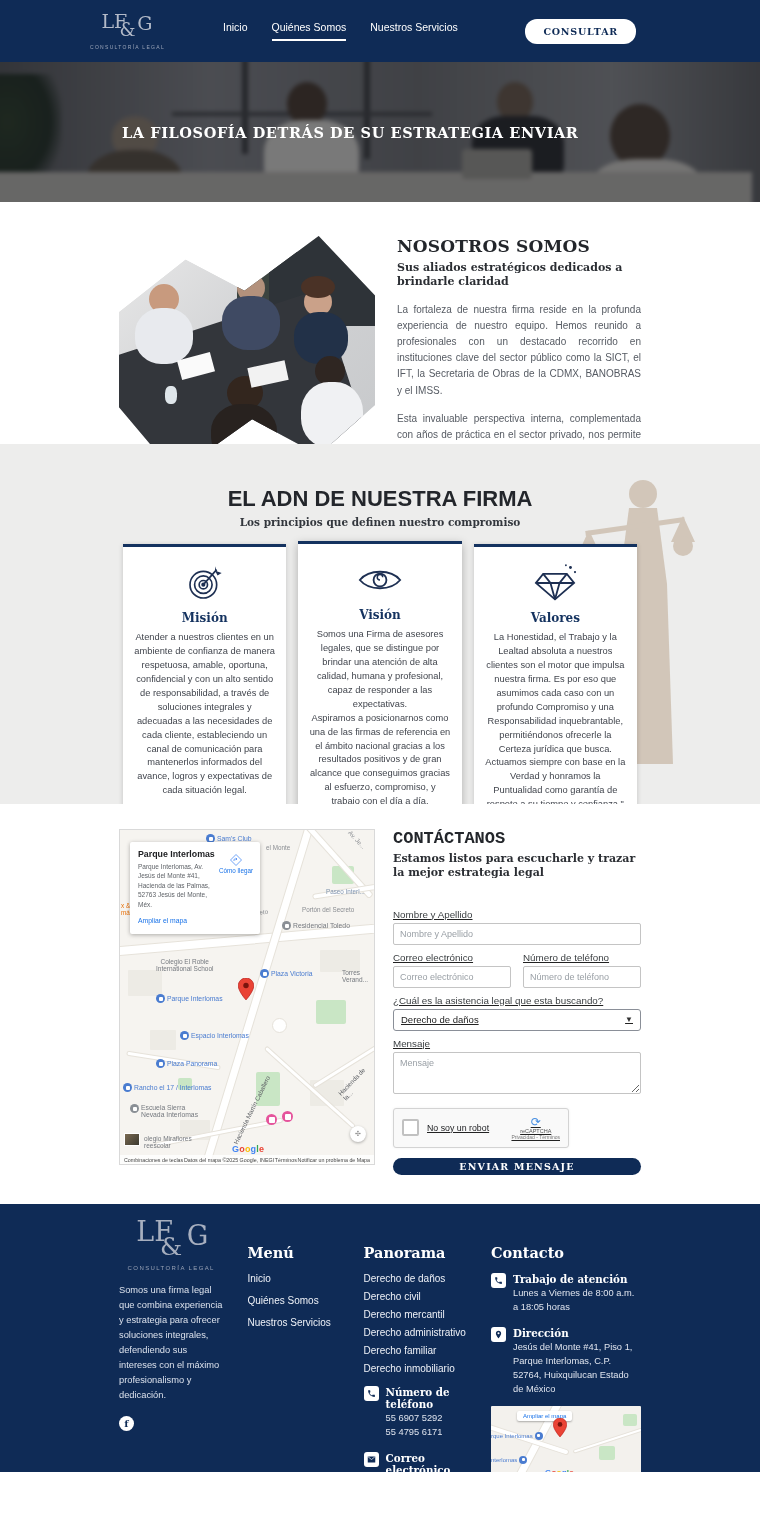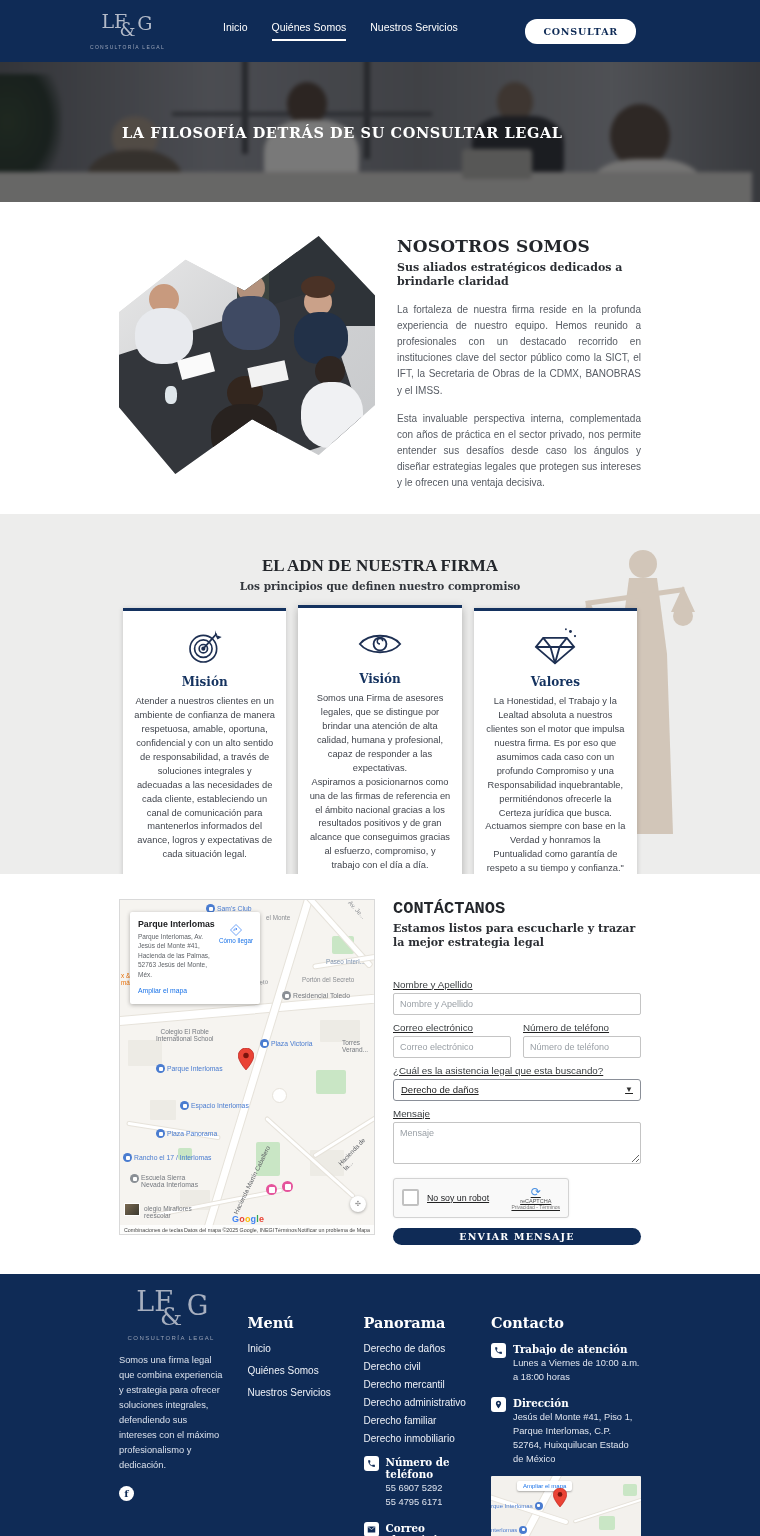--- a/index.html
+++ b/index.html
@@ -26,35 +26,35 @@
 
   
   .hero{position:relative; height:140px; overflow:hidden; background:#6e6f73;}
   .hero-sc{position:absolute; inset:-8px; filter:blur(2px);}
   .hs{position:absolute;}
   .hero-ov{position:absolute; inset:0; background:rgba(8,10,16,.46);}
   .hero h1{position:absolute; left:122px; top:50%; transform:translateY(-50%);
      color:#fff; font-family:"DejaVu Serif",serif; font-size:14.5px; letter-spacing:.6px; font-weight:bold;}
 
   
-  .about-sec{height:312px; background:#fff;}
+  .about-sec{height:242px; background:#fff;}
   .about{display:flex; gap:22px; width:522px; margin:0 auto; padding-top:34px;}
   .ph-wrap{width:256px; height:238px; flex:none; position:relative;}
   .ph{position:absolute; inset:0; overflow:hidden; background:#dcdcdc;
       clip-path:polygon(0% 32%,26% 10%,49% 23%,78% 0%,100% 25%,100% 71%,78% 92%,52% 77%,22% 100%,0% 72%);}
   .ps{position:absolute;}
   .about-txt{width:244px;}
   .about-txt h2{font-family:"DejaVu Serif",serif; font-size:17px; color:#23262b; letter-spacing:.2px;}
   .about-txt h3{font-family:"DejaVu Serif",serif; font-size:11px; color:#2b2e33; margin-top:5px; line-height:1.3;}
   .about-txt p{font-size:10px; color:var(--txt); line-height:1.62; margin-top:12px; text-align:justify;}
 
   
   .adn{height:360px; background:#ededec; position:relative; overflow:hidden;}
   .adn-art{position:absolute; right:55px; top:20px; opacity:.33;}
-  .adn h2{position:relative; text-align:center; font-family:Liberation Serif, serif; font-size:17px; color:#23262b; padding-top:42px;}
+  .adn h2{position:relative; text-align:center; font-family:Liberation Sans, sans-serif; font-size:22px; color:#23262b; padding-top:42px;}
   .adn .sub{position:relative; text-align:center; font-family:"DejaVu Serif",serif; font-weight:bold; font-size:10.5px; color:#33373d; margin-top:4px;}
   .cards{position:relative; display:flex; gap:12px; width:514px; margin:16px auto 0;}
   .card{background:#fff; width:169px; border-top:3px solid var(--navy2); border-bottom:3px solid var(--navy2);
         box-shadow:0 1px 5px rgba(0,0,0,.18); padding:15px 11px 12px; text-align:center;}
   .card.mid{margin-top:-3px; padding-bottom:18px; box-shadow:0 3px 9px rgba(0,0,0,.28); z-index:2;}
   .card h3{font-family:"DejaVu Serif",serif; font-size:12px; color:var(--navy2); margin:7px 0 6px;}
   .card p{font-size:9.3px; color:#41454d; line-height:1.5; white-space:pre-line;}
   .cicon{height:42px; display:flex; align-items:center; justify-content:center;}
 
   
@@ -181,21 +181,21 @@
     <div class="hs" style="left:295px;top:28px;width:40px;height:44px;border-radius:50%;background:#4a3c33;"></div>
     <div class="hs" style="left:272px;top:66px;width:95px;height:80px;border-radius:40%;background:#d8d6d2;"></div>
     <div class="hs" style="left:505px;top:28px;width:36px;height:40px;border-radius:50%;background:#6b5b4e;"></div>
     <div class="hs" style="left:480px;top:62px;width:92px;height:75px;border-radius:35%;background:#2c2d31;"></div>
     <div class="hs" style="left:618px;top:50px;width:60px;height:64px;border-radius:50%;background:#4e4138;"></div>
     <div class="hs" style="left:600px;top:105px;width:110px;height:60px;border-radius:40%;background:#cfccc7;"></div>
     <div class="hs" style="left:0;top:118px;width:760px;height:40px;background:#b8b5b0;"></div>
     <div class="hs" style="left:470px;top:95px;width:70px;height:30px;background:#9a9892;border-radius:4px;"></div>
   </div>
   <div class="hero-ov"></div>
-  <h1>LA FILOSOFÍA DETRÁS DE SU CONSULTAR LEGAL</h1>
+  <h1>LA FILOSOFÍA DETRÁS DE SU ESTRATEGIA ENVIAR</h1>
 </section>
 
 <section class="about-sec">
   <div class="about">
     <div class="ph-wrap">
       <div class="ph">
         <div class="ps" style="inset:0;background:linear-gradient(135deg,#e9e9e9,#d2d3d5 45%,#c6c8ca);"></div>
         <div class="ps" style="left:118px;top:-10px;width:60px;height:90px;background:#3c4440;border-radius:8px;"></div>
         <div class="ps" style="left:150px;top:-20px;width:120px;height:110px;background:#2e3338;"></div>
         <div class="ps" style="left:-30px;top:90px;width:260px;height:150px;background:#33363b;transform:rotate(-18deg);border-radius:6px;"></div>
@@ -482,21 +482,21 @@
       <div class="fc4">
         <div class="f-h">Contacto</div>
         <div class="f-blk" style="margin-top:4px;">
           <span class="f-ico">
             <svg class="ic" width="9" height="9" viewBox="0 0 24 24" fill="#0f2b56">
                 <path d="M6.6 10.8c1.5 2.8 3.8 5.1 6.6 6.6l2.2-2.2c.3-.3.7-.4 1-.2 1.1.4 2.3.6 3.6.6.6 0 1 .4 1 1V20c0 .6-.4 1-1 1C10.6 21 3 13.4 3 4c0-.6.4-1 1-1h3.5c.6 0 1 .4 1 1 0 1.2.2 2.4.6 3.6.1.3 0 .7-.2 1l-2.3 2.2z"></path>
               </svg>
           </span>
           <div>
             <div class="bt">Trabajo de atención</div>
-            <div class="bx">Lunes a Viernes de 10:00 a.m. a 18:00 horas</div>
+            <div class="bx">Lunes a Viernes de 8:00 a.m. a 18:05 horas</div>
           </div>
         </div>
         <div class="f-blk">
           <span class="f-ico">
             <svg class="ic" width="9" height="9" viewBox="0 0 24 24" fill="#0f2b56">
                 <path d="M12 2C8 2 5 5 5 9c0 5 7 13 7 13s7-8 7-13c0-4-3-7-7-7zm0 9.5A2.5 2.5 0 1 1 12 6a2.75 2.75 0 0 1 0 5.5z"></path>
               </svg>
           </span>
           <div>
             <div class="bt">Dirección</div>

